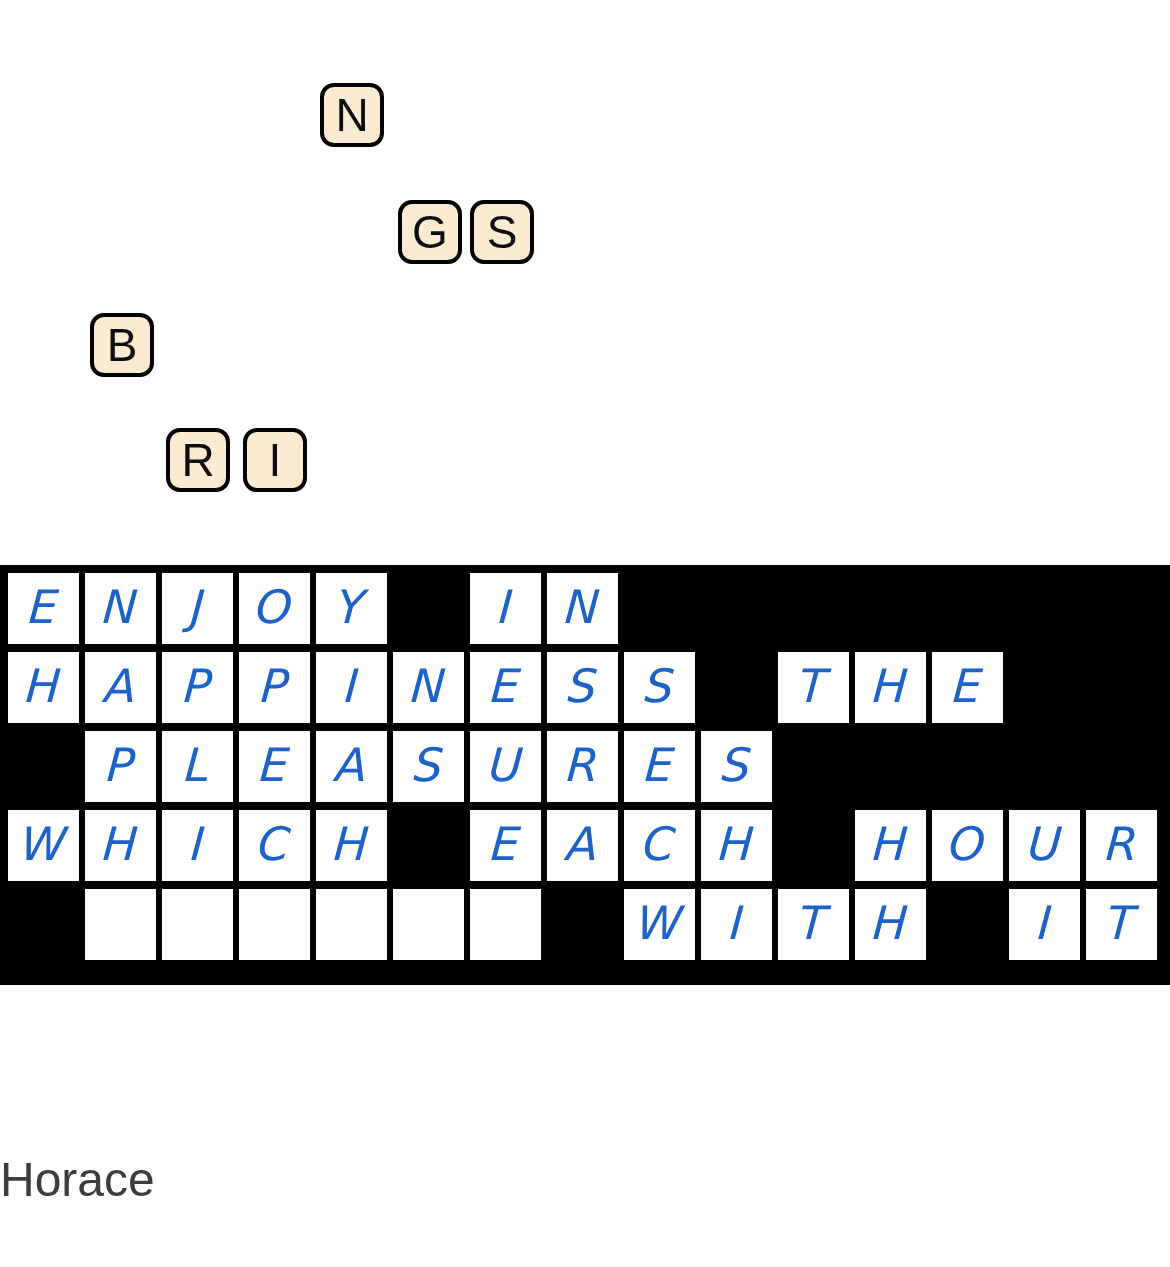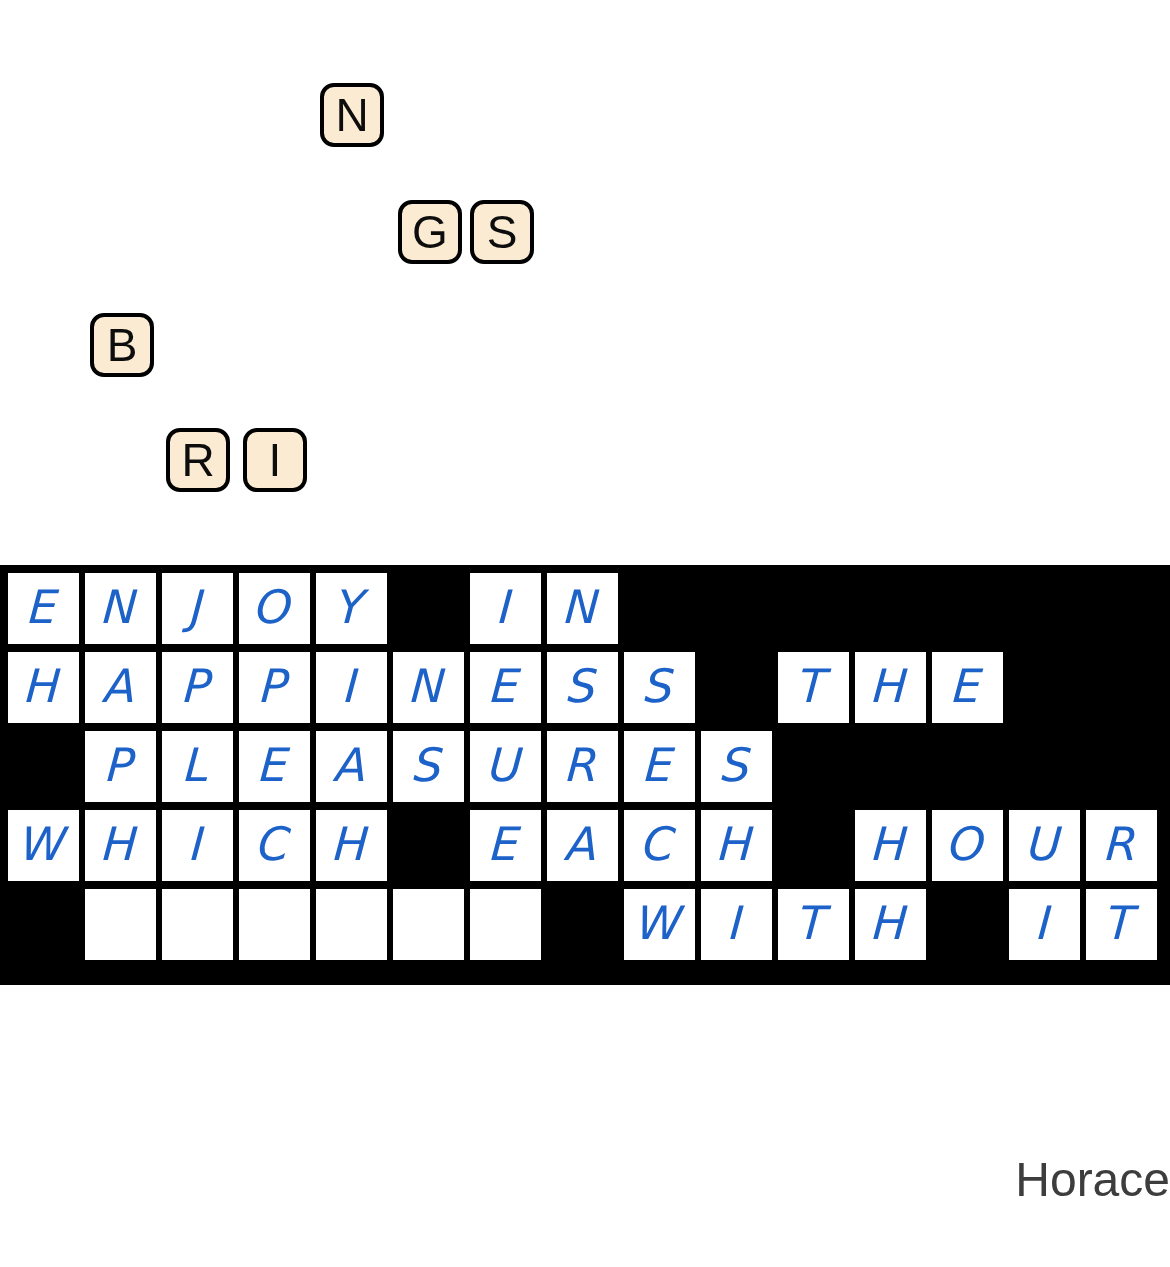--- a/index.html
+++ b/index.html
@@ -61,21 +61,21 @@
     letter-spacing:0;
     transform:translateY(-2px) skewX(-4deg);
     user-select:none;
   }
 
   
   #attribution{
     position:absolute;
     left:0;top:1152px;
     width:1170px;
-    text-align:right;
+    text-align:left;
     font-family:"Liberation Sans", sans-serif;
     font-size:48px;
     color:#3d3d3d;
     user-select:none;
   }
 </style>
 </head>
 <body>
 
 <div id="letter-bank">

